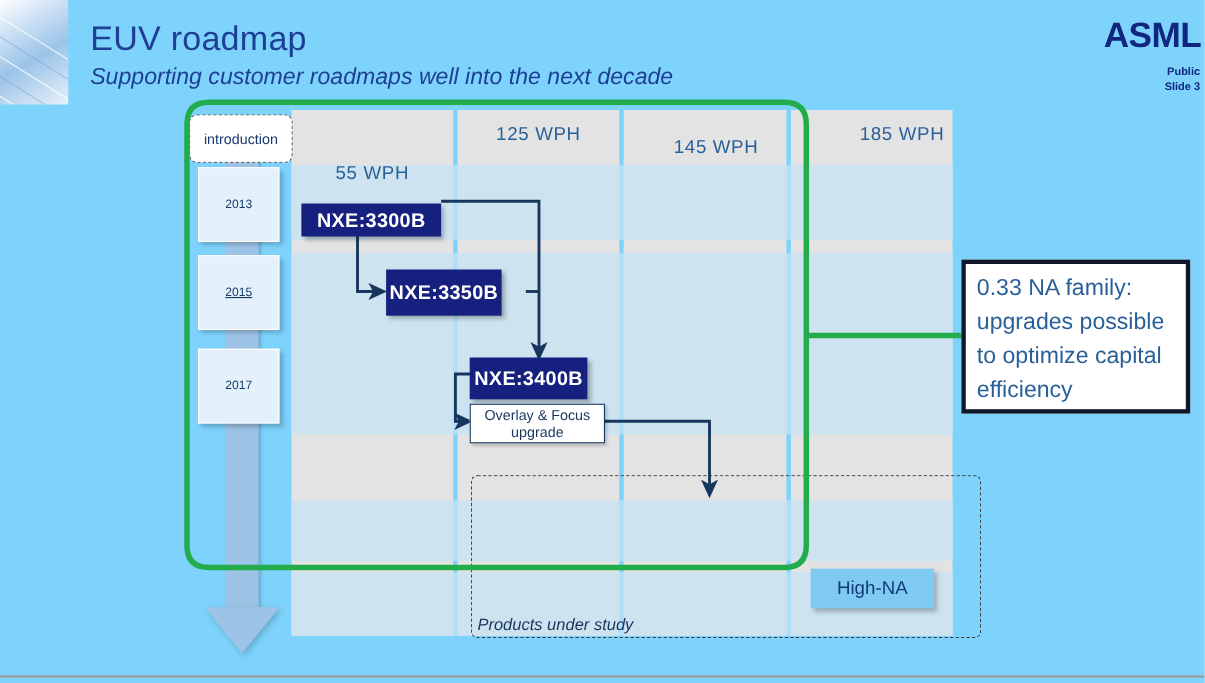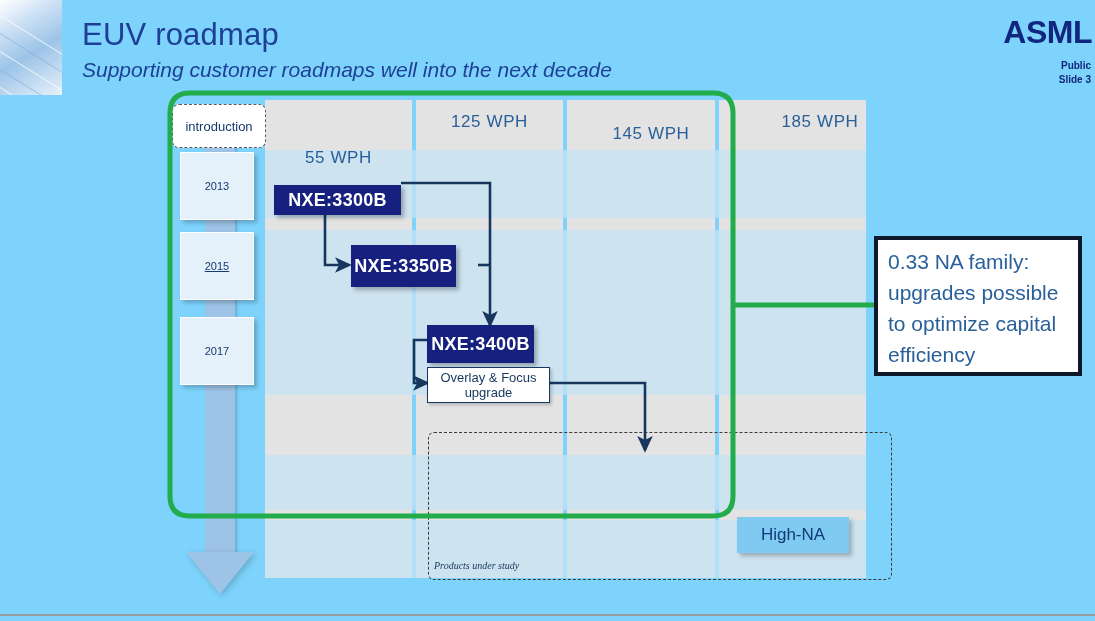--- a/index.html
+++ b/index.html
@@ -90,21 +90,21 @@
     box-shadow:2px 2px 3px rgba(0,0,0,.2);
   }
 
   
   .studybox{
     position:absolute;left:428px;top:432px;width:462px;height:146px;
     border:1.6px dashed #3a3a3a;border-radius:6px;
   }
   .studylabel{
     position:absolute;left:434px;top:560px;
-    font-size:10px;font-style:italic;color:#17365d;font-family:Liberation Serif, serif;
+    font-size:15px;font-style:italic;color:#17365d;
   }
 
   
   .callout{
     position:absolute;left:874px;top:236px;width:208px;height:140px;
     border:4px solid #0f172a;background:#ffffff;
     padding:6px 8px 0 10px;box-sizing:border-box;
     font-size:21px;line-height:31px;color:#2a6099;
   }
 

